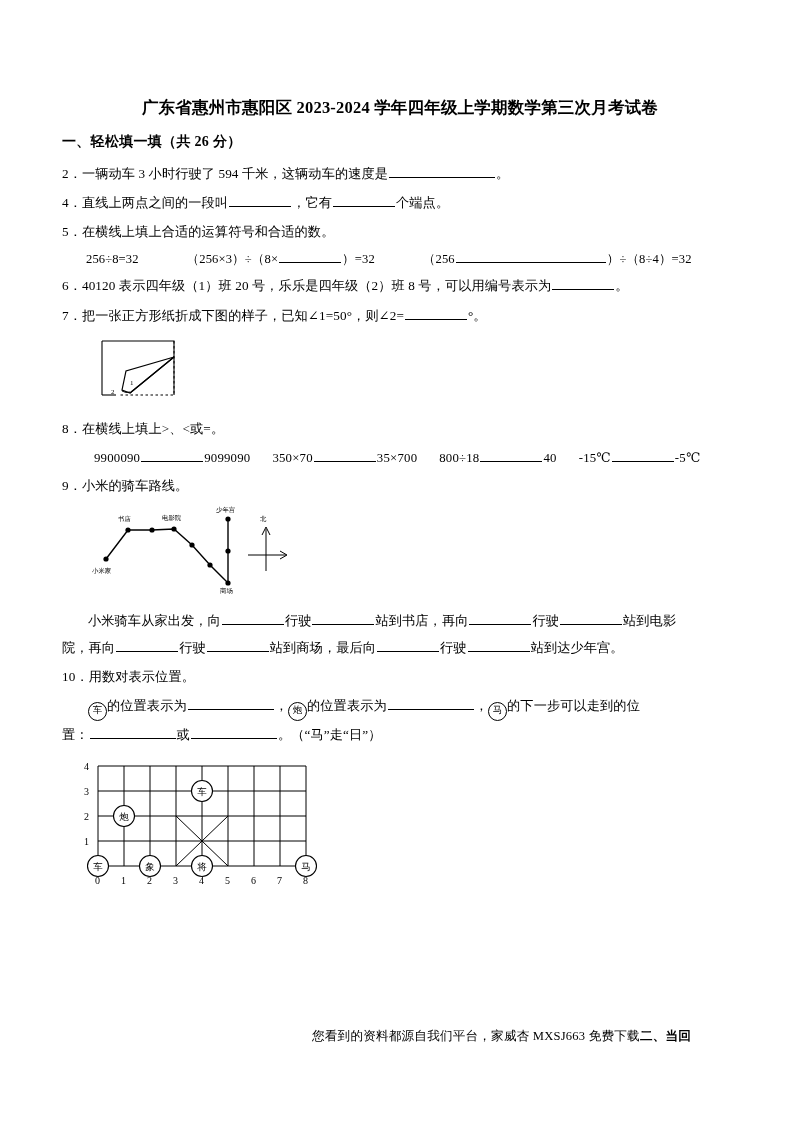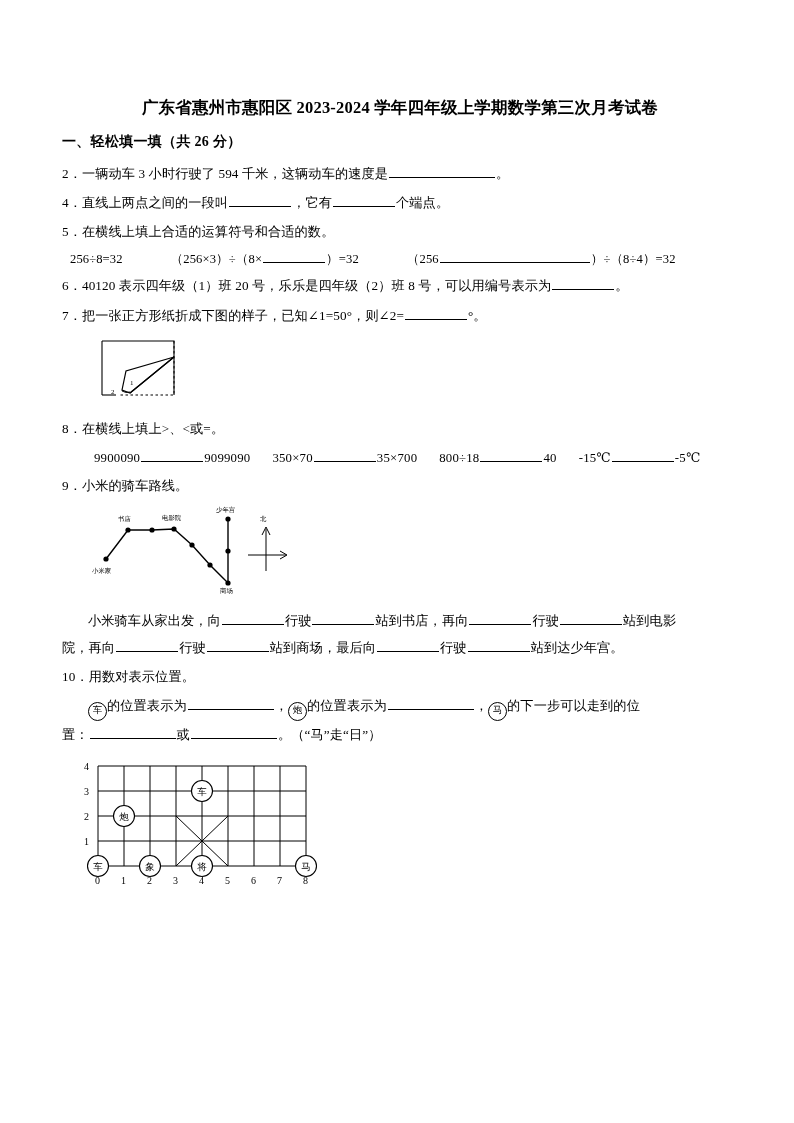--- a/index.html
+++ b/index.html
@@ -65,21 +65,21 @@
   .b-xl { width: 150px; }
   .b-xxl { width: 196px; }
   .uline {
     border-bottom: 1px solid #000;
     padding: 0 2px;
   }
   .indent { display: inline-block; width: 26px; }
   .eqrow {
     font-size: 12.6px;
     line-height: 2.0;
-    margin-left: 8px;
+    margin-left: 24px;
     letter-spacing: 0.1px;
   }
   .eqrow .gap { display: inline-block; width: 24px; }
   .cmprow {
     font-size: 12.8px;
     line-height: 2.2;
     margin-left: 32px;
     letter-spacing: 0.2px;
   }
   .cmprow .gap2 { display: inline-block; width: 22px; }
@@ -272,14 +272,18 @@
           <g>
             <circle cx="124" cy="33" r="10.5" fill="#fff" stroke="#000" stroke-width="1.1"></circle>
             <text x="124" y="37" font-size="9.5" text-anchor="middle" font-family="Liberation Serif, serif">车</text>
           </g>
         </g>
       </svg>
     </div>
 
   </div>
 
+  <div class="footer">
+    <span>您看到的资料都源自我们平台，家威杏 MXSJ663</span>
+    <span>免费下载</span><span class="bold-tail">二、当回</span>
+  </div>
 
 </div>
 
 </body></html>

